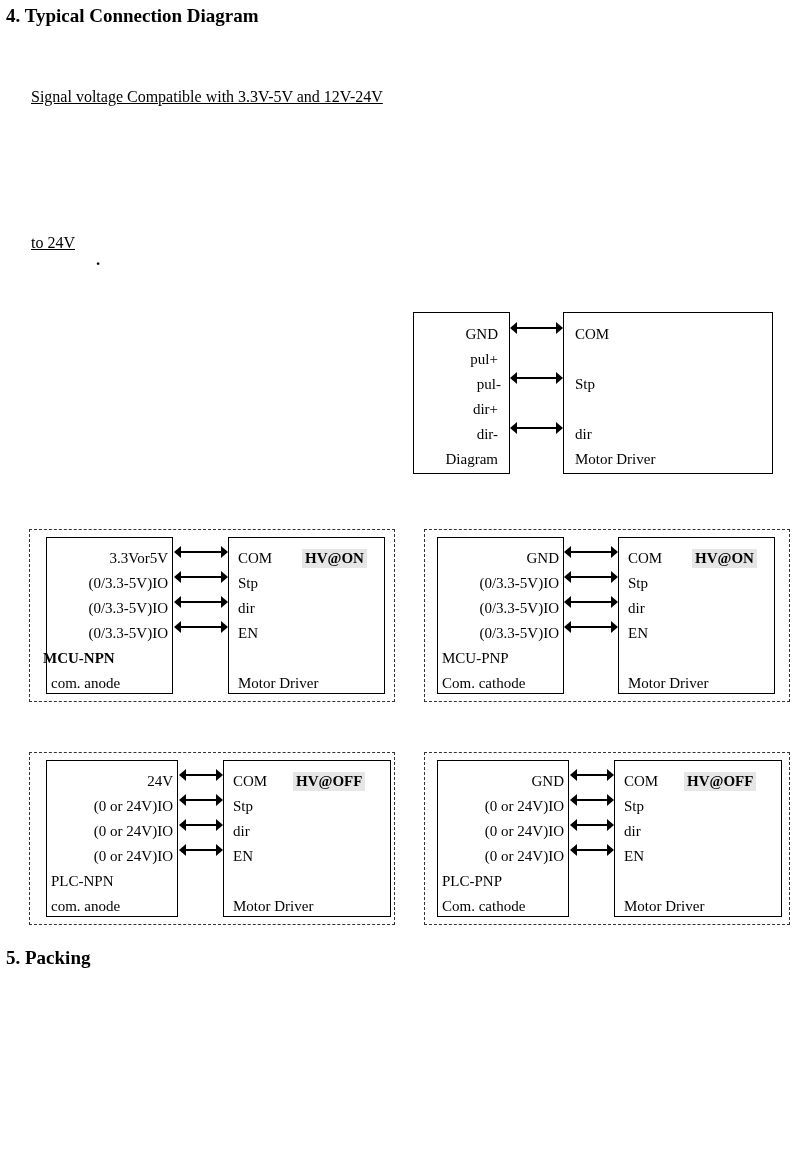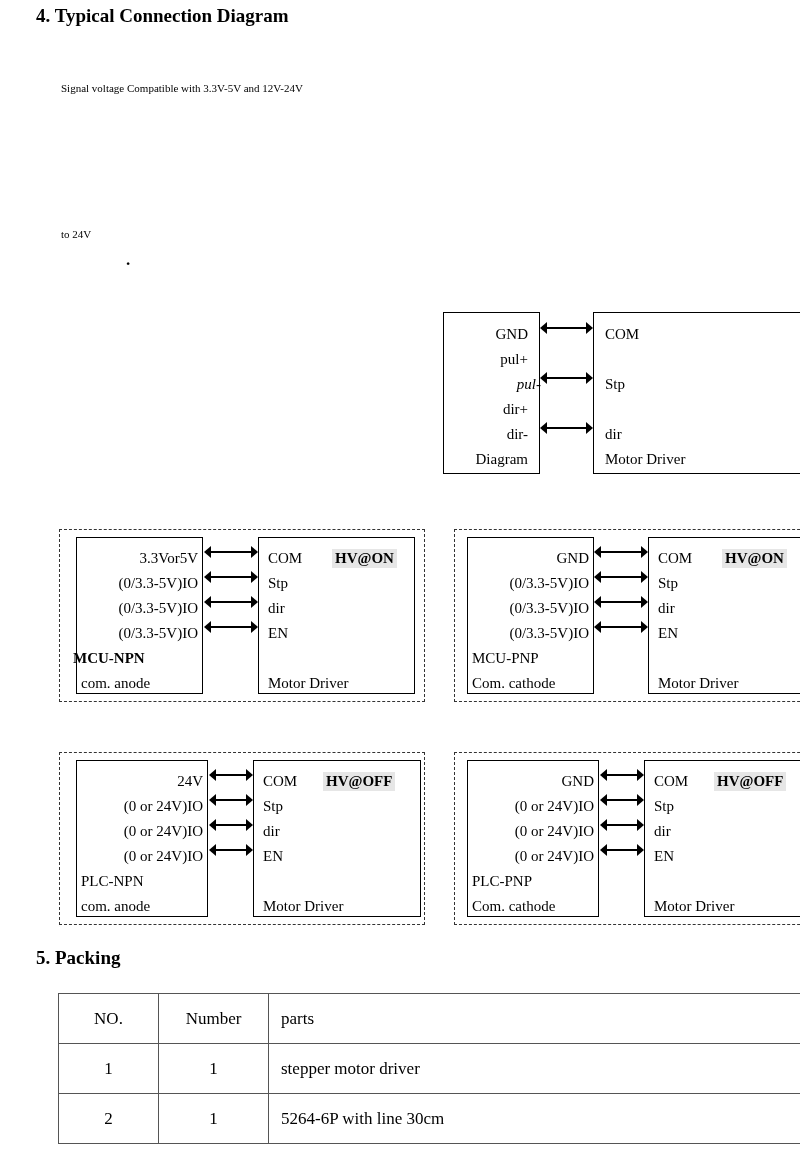--- a/index.html
+++ b/index.html
@@ -14,40 +14,40 @@
     position: relative;
     font-family: "Liberation Serif", serif;
     color: #000;
     overflow: hidden;
   }
   .page {
     position: relative;
     width: 680px;
     height: 1159px;
     padding: 0;
-    margin-left: 30px;
   }
 
   
   h2.section-title {
     font-size: 19px;
     font-weight: bold;
     margin: 0;
     padding: 0;
     line-height: 1.1;
   }
   #section4-title { position: absolute; left: 6px;  top: 6px; }
   #section5-title { position: absolute; left: 6px;  top: 948px; }
 
   .para {
     position: absolute;
-    font-size: 11px;
+    font-size: 16px;
     line-height: 1.25;
     left: 31px;
     white-space: nowrap;
+    text-decoration: underline;
   }
   #para1 { top: 71px; }
   #para2 { top: 119px; }
   #para3 { top: 168px; }
   #para4 { top: 217px; }
   .dot-mark {
     position: absolute;
     left: 96px;
     top: 250px;
     font-size: 17px;
@@ -137,21 +137,21 @@
 
   <p class="para" id="para1">Signal voltage Compatible with 3.3V-5V and 12V-24V</p>
   <p class="para" id="para4">to 24V</p>
   <span class="dot-mark">.</span>
 
   <div class="diagram" style="left:0; top:0; width:800px; height:0;">
 
     <div class="box" style="left:413px; top:312px; width:97px; height:162px;"></div>
     <div class="lbl right" style="left:413px; top:327px; width:85px;">GND</div>
     <div class="lbl right" style="left:413px; top:352px; width:85px;">pul+</div>
-    <div class="lbl right" style="left:426px; top:377px; width:85px;font-style:italic;">pul-</div>
+    <div class="lbl right" style="left:416px; top:377px; width:85px;">pul-</div>
     <div class="lbl right" style="left:413px; top:402px; width:85px;">dir+</div>
     <div class="lbl right" style="left:413px; top:427px; width:85px;">dir-</div>
     <div class="lbl right" style="left:413px; top:452px; width:85px;">Diagram</div>
 
     <div class="box" style="left:563px; top:312px; width:210px; height:162px;"></div>
     <div class="lbl left" style="left:575px; top:327px;">COM</div>
     <div class="lbl left" style="left:575px; top:377px;">Stp</div>
     <div class="lbl left" style="left:575px; top:427px;">dir</div>
     <div class="lbl left" style="left:575px; top:452px;">Motor Driver</div>
 
@@ -335,35 +335,14 @@
       </div>
     <div class="arrow" style="left:570px; top:844px; width:44px;">
         <div class="head-l"></div>
         <div class="shaft"></div>
         <div class="head-r"></div>
       </div>
   </div>
 
   <h2 class="section-title" id="section5-title">5. Packing</h2>
 
-  <table class="packing">
-    <thead>
-      <tr>
-        <th class="c-no">NO.</th>
-        <th class="c-number">Number</th>
-        <th class="c-parts">parts</th>
-      </tr>
-    </thead>
-    <tbody>
-      <tr>
-        <td class="c-no">1</td>
-        <td class="c-number">1</td>
-        <td class="c-parts">stepper motor driver</td>
-      </tr>
-      <tr>
-        <td class="c-no">2</td>
-        <td class="c-number">1</td>
-        <td class="c-parts">5264-6P with line 30cm</td>
-      </tr>
-    </tbody>
-  </table>
 
 </div>
 
 </body></html>

